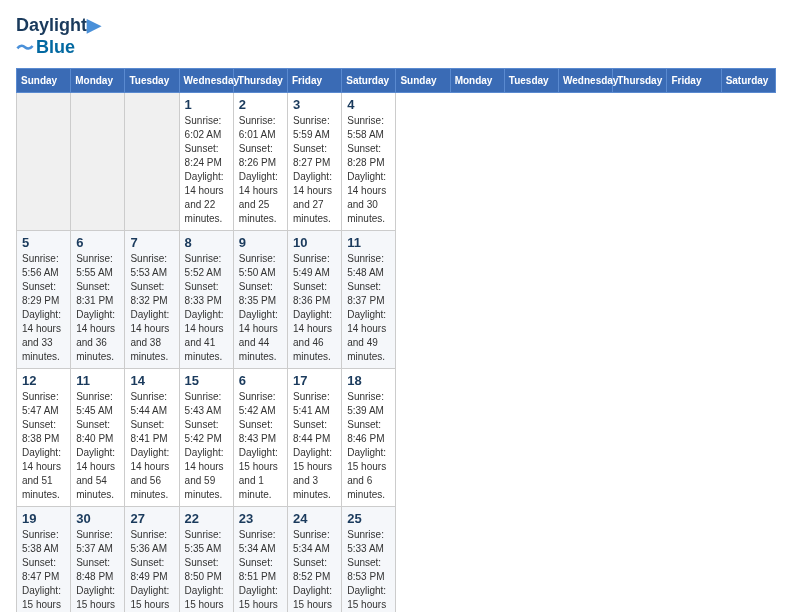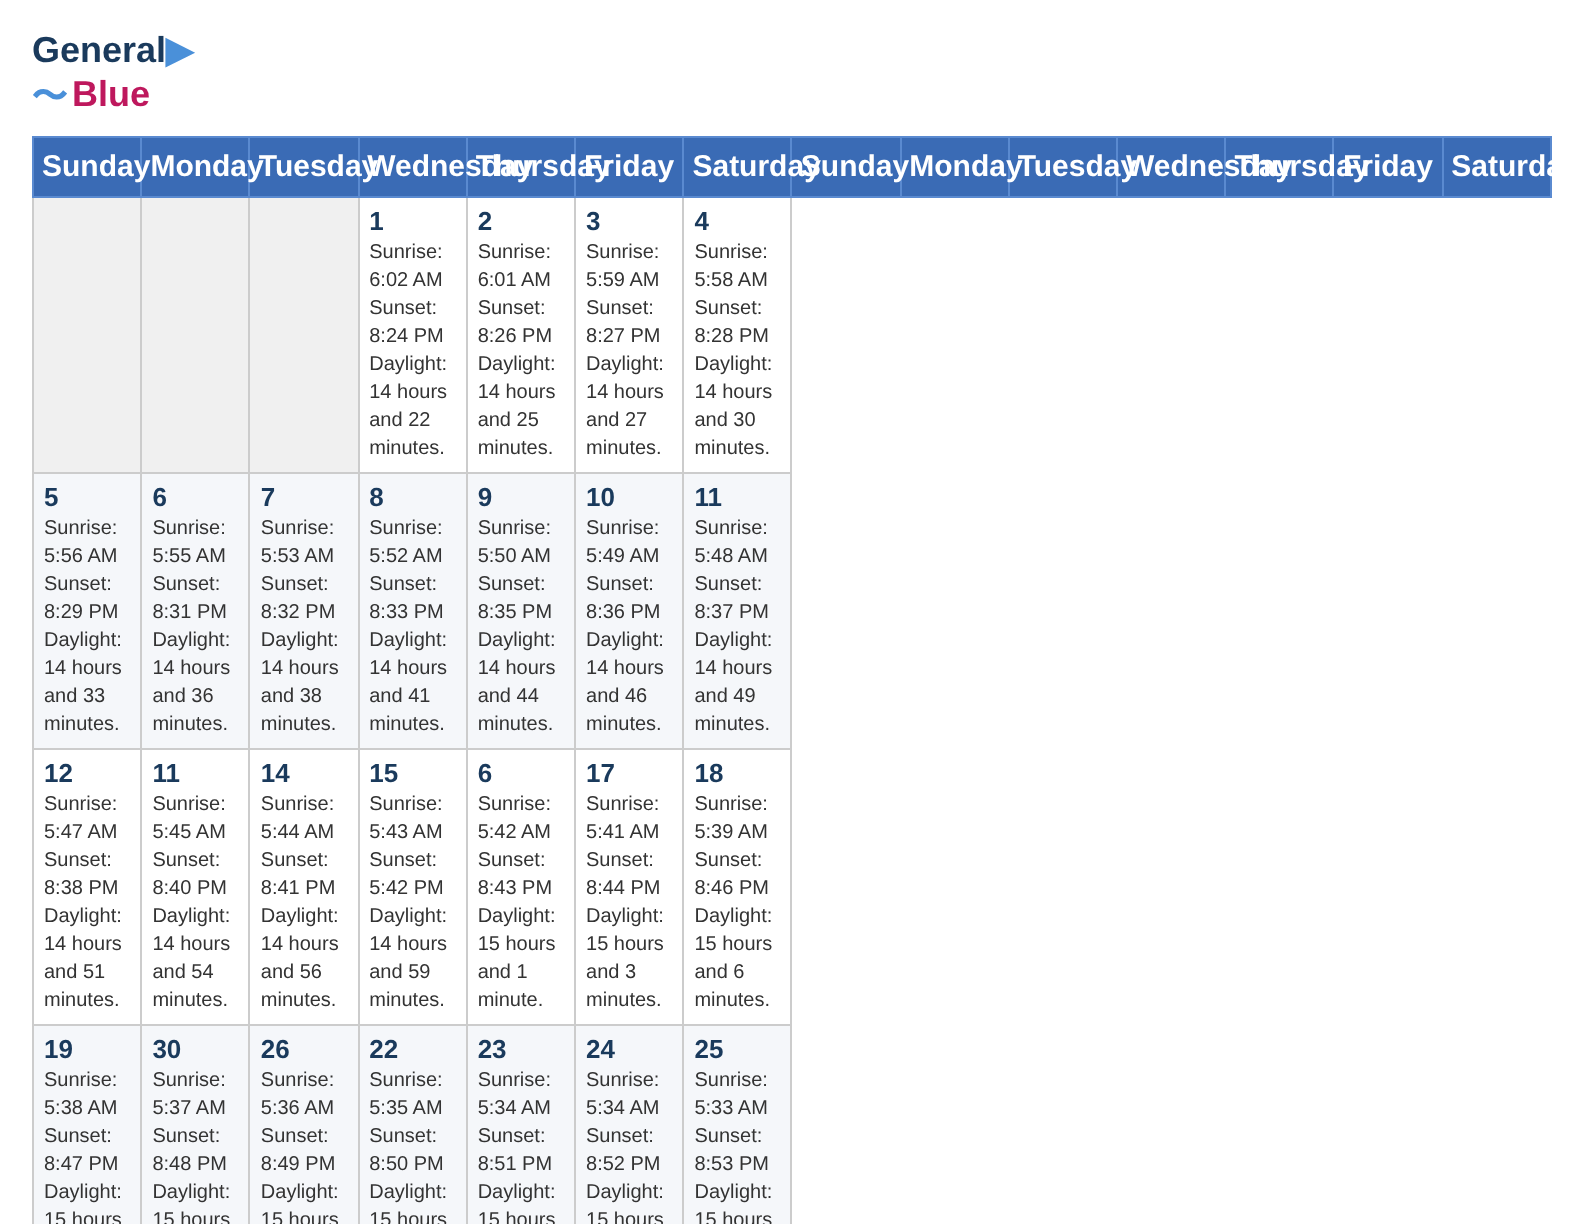--- a/index.html
+++ b/index.html
@@ -45,21 +45,21 @@
       font-style: italic;
     }
     table {
       width: 100%;
       border-collapse: collapse;
       table-layout: fixed;
     }
     thead tr th {
       background-color: #3a6bb5;
       color: #fff;
-      font-size: 15px;
+      font-size: 10px;
       font-weight: bold;
       padding: 6px 4px;
       text-align: left;
       border: 1px solid #5a8ad0;
     }
     tbody tr td {
       border: 1px solid #ccc;
       vertical-align: top;
       padding: 4px 5px;
       font-size: 11px;
@@ -86,26 +86,26 @@
       background: #f0f0f0 !important;
     }
   </style>
 </head>
 <body>
 
 <div class="header">
   <div class="logo">
     <div style="display:flex;align-items:center;">
       <span class="logo-text">
-        <span style="color:#1a3a5c;">General</span><span style="color:#4a90d9;">▶</span>
+        <span style="color:#1a3a5c;">Daylight</span><span style="color:#4a90d9;">▶</span>
       </span>
     </div>
     <div style="display:flex;align-items:center;">
       <span style="color:#4a90d9;font-size:18px;font-weight:bold;margin-right:2px;">〜</span>
-      <span style="color:#be185d;font-size:18px;font-weight:bold;">Blue</span>
+      <span style="color:#0369a1;font-size:18px;font-weight:bold;">Blue</span>
     </div>
   </div>
   <div class="title-area">
     <div class="month-year"></div>
     <div class="location"></div>
   </div>
 </div>
 
 <table>
   <thead>
@@ -271,21 +271,21 @@
 and 8 minutes.</div>
         </td>
         <td>
           <span class="day-num">30</span>
           <div class="cell-content">Sunrise: 5:37 AM
 Sunset: 8:48 PM
 Daylight: 15 hours
 and 10 minutes.</div>
         </td>
         <td>
-          <span class="day-num">26</span>
+          <span class="day-num">27</span>
           <div class="cell-content">Sunrise: 5:36 AM
 Sunset: 8:49 PM
 Daylight: 15 hours
 and 12 minutes.</div>
         </td>
         <td>
           <span class="day-num">22</span>
           <div class="cell-content">Sunrise: 5:35 AM
 Sunset: 8:50 PM
 Daylight: 15 hours

